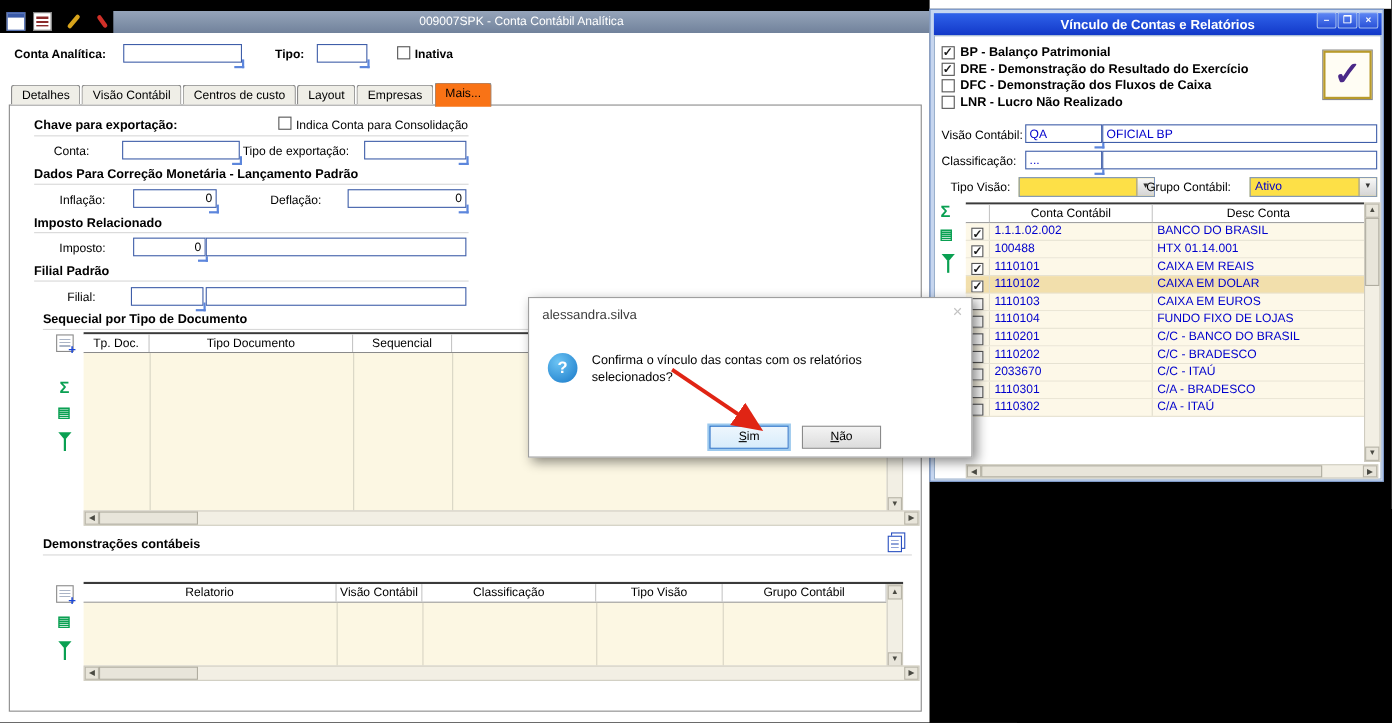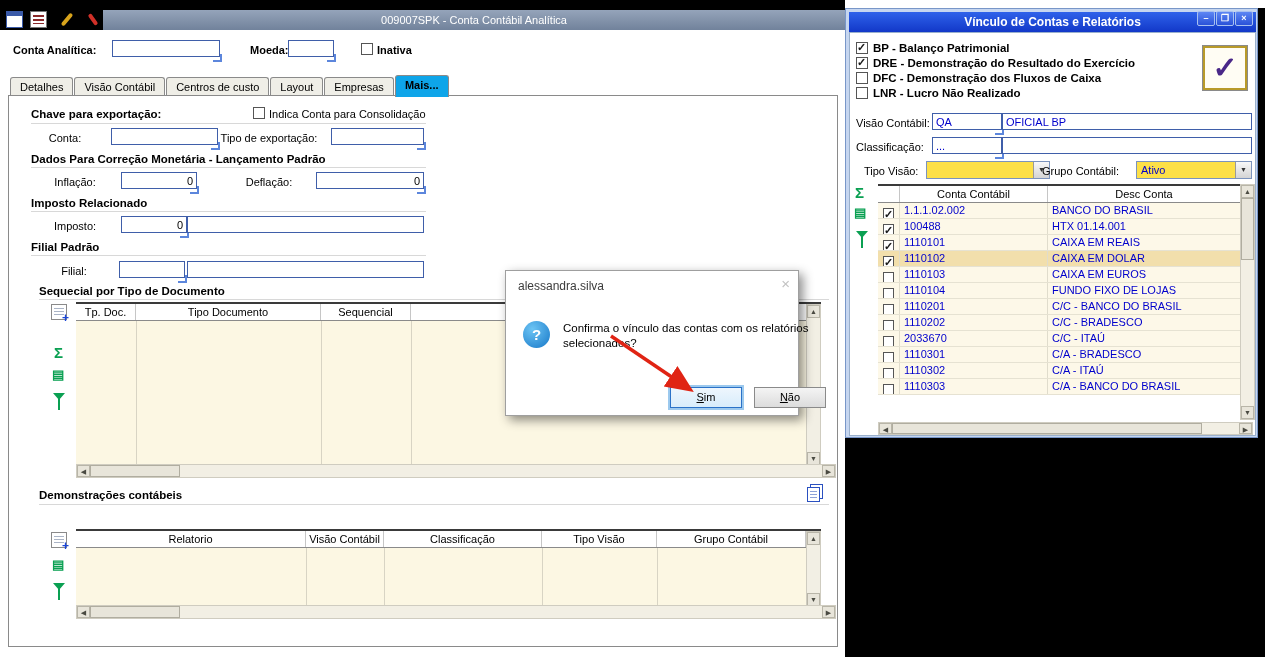--- a/index.html
+++ b/index.html
@@ -35,21 +35,21 @@
     border-right:2px solid #5c86dc;border-bottom:2px solid #5c86dc;}
 
   .cb{display:inline-block;width:12px;height:12px;border:1px solid #555;background:#fff;position:relative;vertical-align:middle;flex:none;}
   .cb.sm{width:11px;height:11px;}
   .cb.checked::after{content:"✓";position:absolute;left:0;top:-2px;font-size:11px;font-weight:bold;color:#1a1a1a;}
 
   
   .tabstrip{position:absolute;left:10px;top:75px;height:21px;z-index:4;white-space:nowrap;}
   .tab{display:inline-block;padding:3px 9px 2px;border:1px solid #8a8a8a;border-bottom:none;
     background:#efeee7;margin-right:1px;border-radius:3px 3px 0 0;position:relative;top:2px;}
-  .tab.active{background:#0ea5e9;top:0;padding-bottom:6px;z-index:5;font-weight:bold;}
+  .tab.active{background:#f97316;top:0;padding-bottom:6px;z-index:5;}
 
   .panel{position:absolute;left:8px;top:95px;width:830px;height:552px;background:#fff;border:1px solid #8a8a8a;z-index:1;}
   .sec-title{position:absolute;font-weight:bold;font-size:11.5px;}
   .divider{position:absolute;height:1px;background:#d8d8d8;}
   .lbl{position:absolute;font-size:11px;}
 
   
   .grid{position:absolute;border-top:2px solid #3a3a3a;}
   .ghead{display:flex;background:#fff;border-bottom:1px solid #8a8a8a;height:17px;}
   .ghc{border-right:1px solid #c6c6c6;text-align:center;line-height:16px;overflow:hidden;flex:none;}
@@ -78,21 +78,21 @@
   .icon-sigma{position:absolute;color:#0aa052;font-weight:bold;font-size:15px;line-height:15px;}
   .icon-export{position:absolute;color:#0aa052;font-size:13px;line-height:13px;font-weight:bold;}
   .icon-funnel{position:absolute;width:0;height:0;border-left:6px solid transparent;border-right:6px solid transparent;border-top:7px solid #0aa052;}
   .icon-funnel::after{content:"";position:absolute;left:-1px;top:-1px;width:2px;height:11px;background:#0aa052;}
   .icon-copy{position:absolute;width:13px;height:15px;background:#fff;border:1px solid #2a50c0;
     box-shadow:3px -3px 0 -1px #fff,3px -3px 0 0 #2a50c0;}
   .icon-copy::before{content:"";position:absolute;left:2px;right:2px;top:3px;height:8px;
     background:repeating-linear-gradient(#8ea2d8 0 1px,transparent 1px 3px);}
 
   
-  .dialog{position:absolute;left:505px;top:270px;width:294px;height:146px;background:#fff;
+  .dialog{position:absolute;left:480px;top:270px;width:404px;height:146px;background:#fff;
     border:1px solid #9f9f9f;box-shadow:4px 4px 10px rgba(0,0,0,.45);z-index:20;}
   .dlg-title{position:absolute;left:12px;top:8px;font-size:12px;color:#3c3c3c;}
   .dlg-close{position:absolute;right:8px;top:4px;font-size:15px;color:#c2c2c2;cursor:default;}
   .qicon{position:absolute;left:17px;top:50px;width:27px;height:27px;border-radius:50%;
     background:radial-gradient(circle at 35% 30%,#6cc4f4,#1778c8);text-align:center;}
   .qicon span{color:#fff;font-weight:bold;font-size:15px;line-height:27px;}
   .dlg-msg{position:absolute;left:57px;top:50px;width:256px;line-height:15px;font-size:11.5px;}
   .btn{position:absolute;width:72px;height:21px;background:linear-gradient(#f4f4f4,#dcdcdc);
     border:1px solid #8a8a8a;text-align:center;line-height:19px;font-size:11px;}
   .btn.focus{background:linear-gradient(#eef6fd,#d7ecfb);border:1px solid #2a72c8;box-shadow:0 0 0 2px #9cc9ee;}
@@ -142,21 +142,21 @@
       <span class="ti ti-wrench" style="left:58px;"></span>
       <span class="ti ti-brush" style="left:84px;"></span>
       <div class="mw-titlebar">
         <span>009007SPK - Conta Contábil Analítica</span>
       </div>
     </div>
 
     
     <span class="lbl bold" style="left:13px;top:44px;">Conta Analítica:</span>
     <span class="fw hook" style="left:112px;top:40px;width:108px;"><input style=""></span>
-    <span class="lbl bold" style="left:250px;top:44px;">Moeda:</span>
+    <span class="lbl bold" style="left:250px;top:44px;">Tipo:</span>
     <span class="fw hook" style="left:288px;top:40px;width:46px;"><input style=""></span>
     <span class="cb abs" style="left:361px;top:42px;"></span>
     <span class="lbl bold" style="left:377px;top:44px;">Inativa</span>
 
     
     <div class="tabstrip"><div class="tab">Detalhes</div><div class="tab">Visão Contábil</div><div class="tab">Centros de custo</div><div class="tab">Layout</div><div class="tab">Empresas</div><div class="tab active">Mais...</div></div>
 
     
     <div class="panel">
 
@@ -369,25 +369,20 @@
             <div class="lgrow">
               <div class="lgc lgc-cb"><span class="cb sm"></span></div>
               <div class="lgc lgc-conta">1110301</div>
               <div class="lgc lgc-desc">C/A - BRADESCO</div>
             </div>
             <div class="lgrow">
               <div class="lgc lgc-cb"><span class="cb sm"></span></div>
               <div class="lgc lgc-conta">1110302</div>
               <div class="lgc lgc-desc">C/A - ITAÚ</div>
             </div>
-            <div class="lgrow">
-              <div class="lgc lgc-cb"><span class="cb sm"></span></div>
-              <div class="lgc lgc-conta">1110303</div>
-              <div class="lgc lgc-desc">C/A - BANCO DO BRASIL</div>
-            </div>
           </div>
       </div>
       <div class="vscroll" style="left:390px;top:151px;height:236px;">
         <span class="sbtn">▲</span>
         <span class="sthumb" style="height:62px;"></span>
         <span class="strack"></span>
         <span class="sbtn">▼</span>
       </div>
       <div class="hscroll" style="left:28px;top:389px;width:375px;height:13px;">
         <span class="sbtn">◀</span>

